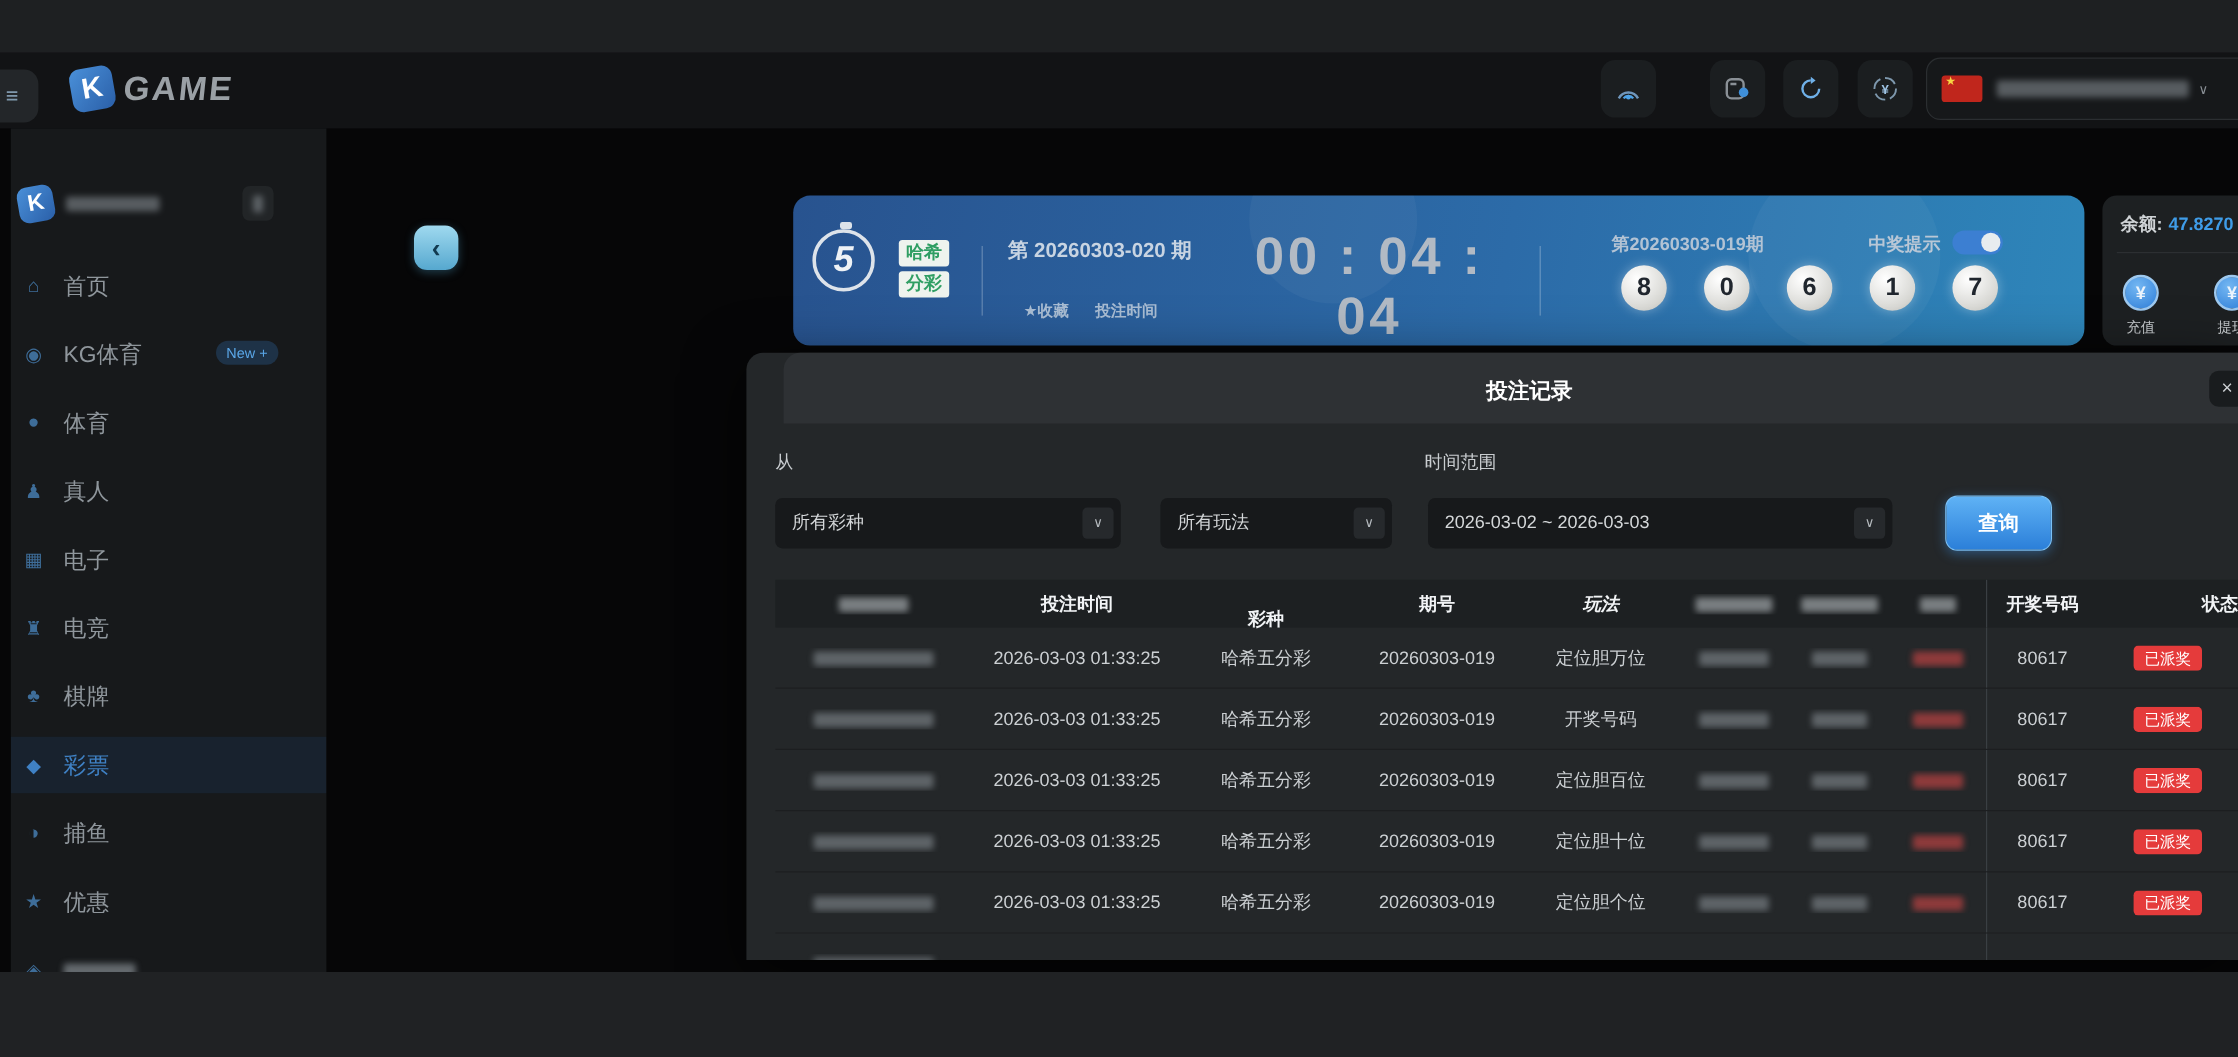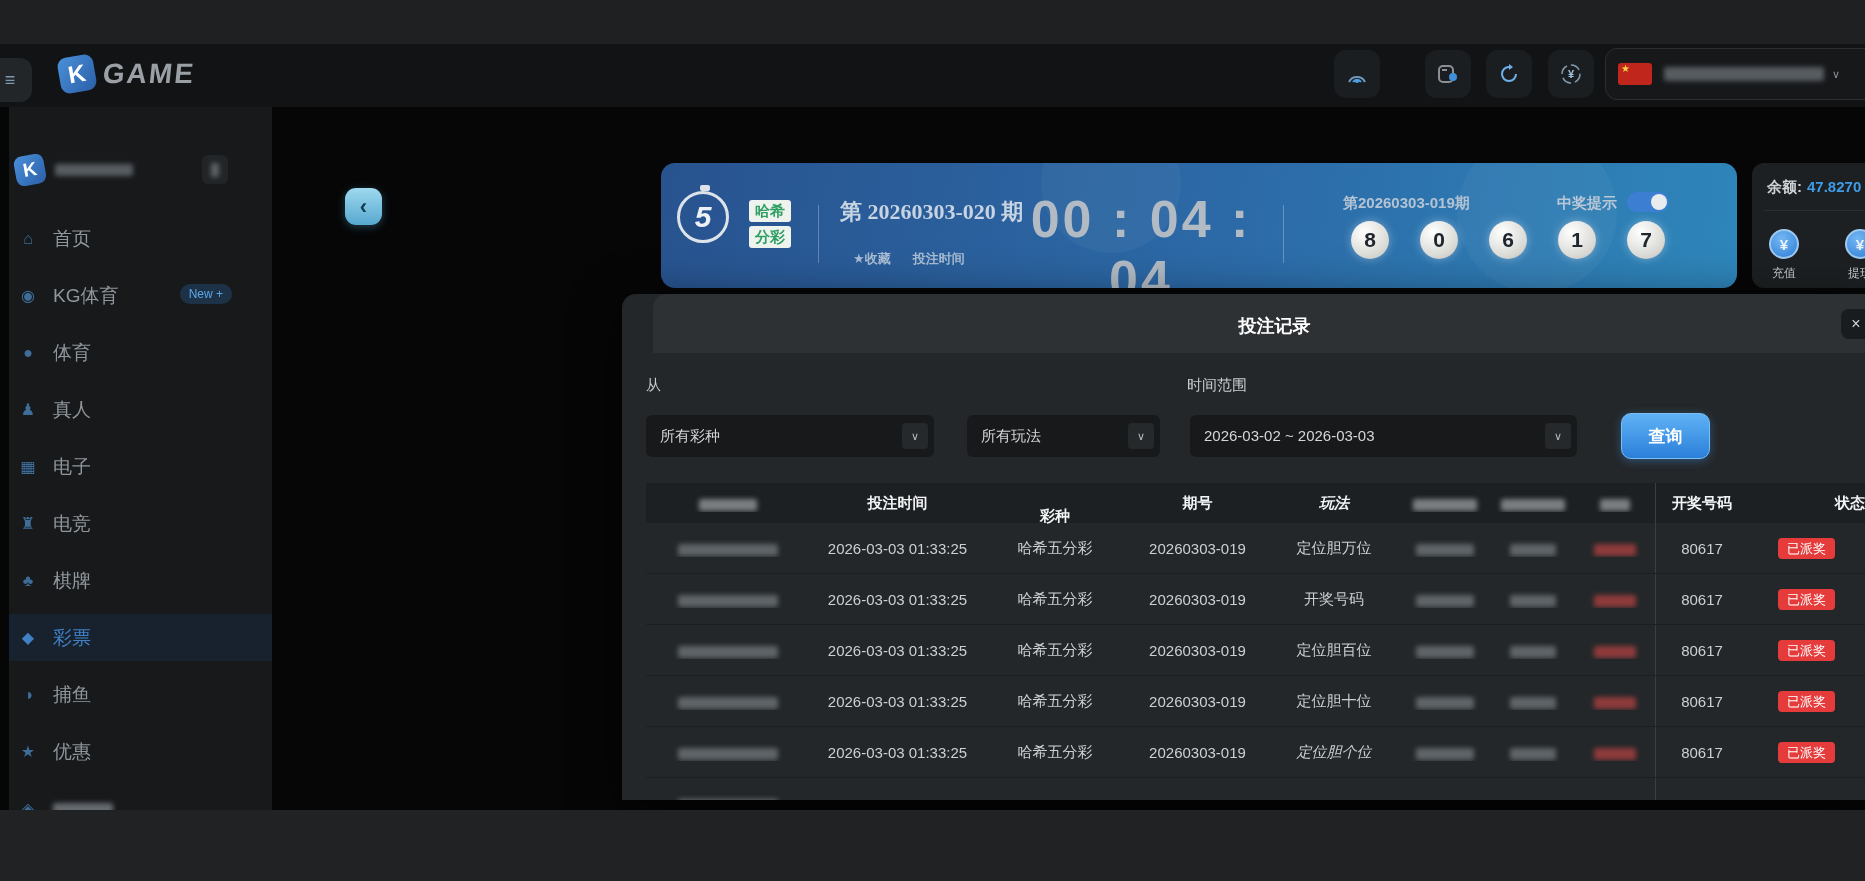--- a/index.html
+++ b/index.html
@@ -48,22 +48,22 @@
   
   .banner{position:absolute;left:661px;top:163px;width:1076px;height:125px;border-radius:14px;background:linear-gradient(100deg,#28538f 0%,#2c6ba8 55%,#2e86ba 100%);overflow:hidden;}
   .banner .deco1{position:absolute;right:120px;top:-30px;width:160px;height:160px;border-radius:50%;background:rgba(255,255,255,.04);}
   .banner .deco2{position:absolute;left:380px;top:-50px;width:140px;height:140px;border-radius:50%;background:rgba(255,255,255,.04);}
   .stopwatch{position:absolute;left:16px;top:28px;width:52px;height:52px;border:3px solid #dde3ea;border-radius:50%;display:flex;align-items:center;justify-content:center;color:#eef2f6;font-size:30px;font-weight:bold;font-style:italic;}
   .stopwatch:before{content:"";position:absolute;top:-9px;left:20px;width:10px;height:6px;background:#dde3ea;border-radius:2px;}
   .badges{position:absolute;left:88px;top:37px;display:flex;flex-direction:column;gap:4px;}
   .gbadge{background:#eef3ee;color:#2f9e63;font-size:15px;font-weight:bold;padding:0 6px;height:22px;line-height:22px;border-radius:3px;text-align:center;}
   .fav-row{position:absolute;left:192px;top:87px;font-size:13px;color:#a9bdd3;display:flex;gap:22px;font-weight:bold;}
   .vdiv{position:absolute;top:42px;width:1px;height:58px;background:rgba(255,255,255,.28);}
-  .cur-issue{position:absolute;left:179px;top:34px;font-size:22px;font-weight:bold;color:#c8d4e2;font-family:Liberation Serif, serif;}
-  .countdown{position:absolute;left:350px;top:26px;width:260px;text-align:center;font-size:52px;font-weight:bold;color:#b2bac4;letter-spacing:3px;}
+  .cur-issue{position:absolute;left:179px;top:34px;font-size:17px;font-weight:bold;color:#c8d4e2;}
+  .countdown{position:absolute;left:350px;top:26px;width:260px;text-align:center;font-size:44px;font-weight:bold;color:#b2bac4;letter-spacing:3px;}
   .prev-issue{position:absolute;left:682px;top:31px;font-size:15px;font-weight:bold;color:#b3c3d4;}
   .wintip{position:absolute;left:896px;top:31px;font-size:15px;color:#b9c7d6;font-weight:bold;}
   .toggle{position:absolute;left:966px;top:29px;width:42px;height:20px;border-radius:10px;background:#3c7fd2;}
   .toggle .knob{position:absolute;right:2px;top:2px;width:16px;height:16px;border-radius:50%;background:#e8ecef;}
   .balls{position:absolute;left:690px;top:58px;display:flex;gap:31px;}
   .ball{width:38px;height:38px;border-radius:50%;background:radial-gradient(circle at 35% 30%,#ffffff,#d8d8d4 70%,#bdbdb8);color:#20262e;font-size:21px;font-weight:bold;display:flex;align-items:center;justify-content:center;box-shadow:0 0 10px rgba(255,255,255,.35);}
 
   
   .balpanel{position:absolute;left:1752px;top:163px;width:150px;height:125px;background:#1d2022;border-radius:12px 0 0 12px;}
   .bal-row{position:absolute;left:15px;top:15px;font-size:15px;font-weight:bold;color:#cfd3d6;}
@@ -333,21 +333,21 @@
             <div class="t-cell" style="width: 82px;"><span class="blur" style="width: 46px;"></span></div>
             <div class="t-cell" style="width: 81px;"><span class="blur red" style="width: 42px;"></span></div>
             <div class="t-cell divider" style="width: 93px;">80617</div>
             <div class="t-cell" style="width: 117px;"><span class="status-badge">已派奖</span></div>
           </div>
           <div class="t-row">
             <div class="t-cell" style="width: 164px;"><span class="blur" style="width: 100px;"></span></div>
             <div class="t-cell" style="width: 175px;">2026-03-03 01:33:25</div>
             <div class="t-cell" style="width: 140px;">哈希五分彩</div>
             <div class="t-cell" style="width: 145px;">20260303-019</div>
-            <div class="t-cell" style="width: 128px; font-style: italic;">定位胆个位</div>
+            <div class="t-cell" style="width: 128px;">定位胆个位</div>
             <div class="t-cell" style="width: 94px;"><span class="blur" style="width: 58px;"></span></div>
             <div class="t-cell" style="width: 82px;"><span class="blur" style="width: 46px;"></span></div>
             <div class="t-cell" style="width: 81px;"><span class="blur red" style="width: 42px;"></span></div>
             <div class="t-cell divider" style="width: 93px;">80617</div>
             <div class="t-cell" style="width: 117px;"><span class="status-badge">已派奖</span></div>
           </div>
           <div class="t-row">
             <div class="t-cell" style="width: 164px;"><span class="blur" style="width: 100px;"></span></div>
             <div class="t-cell" style="width: 175px;"></div>
             <div class="t-cell" style="width: 140px;"></div>

